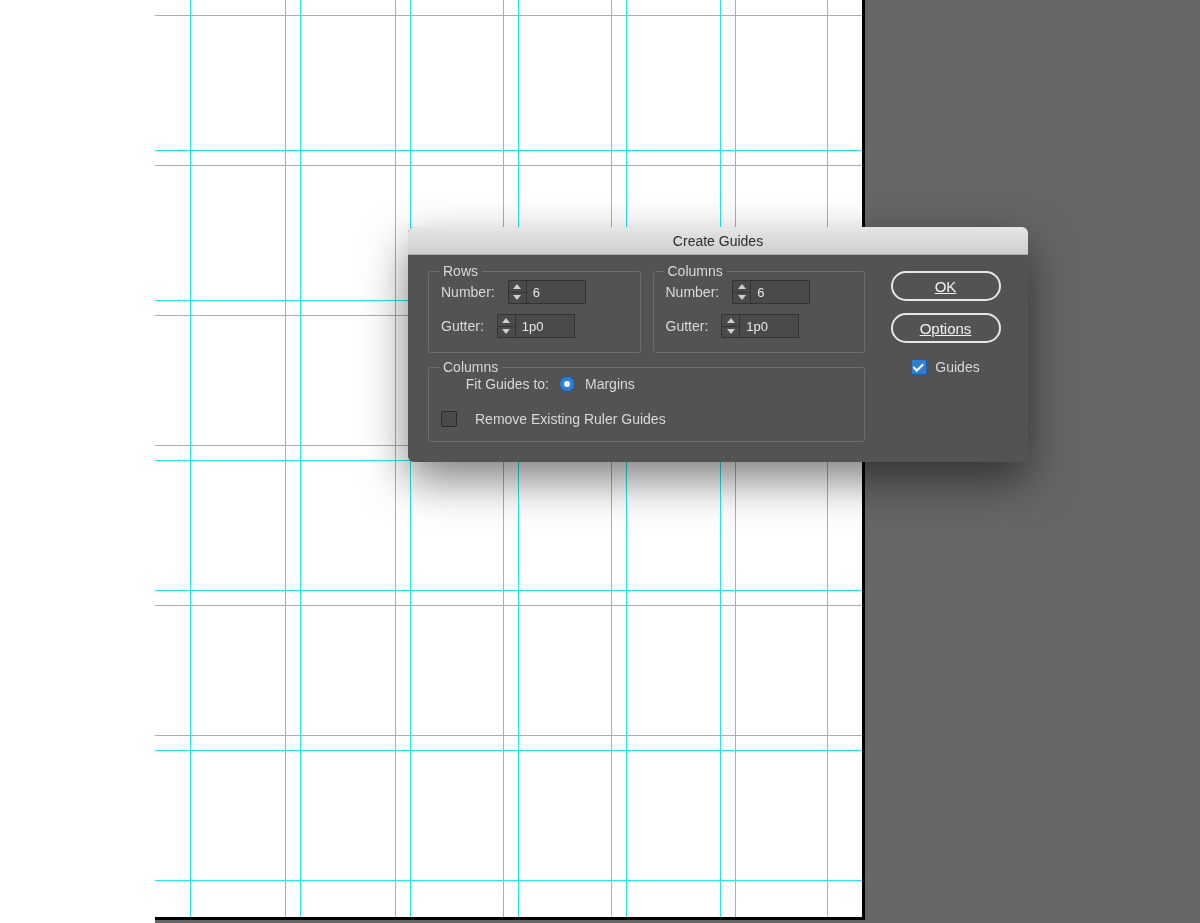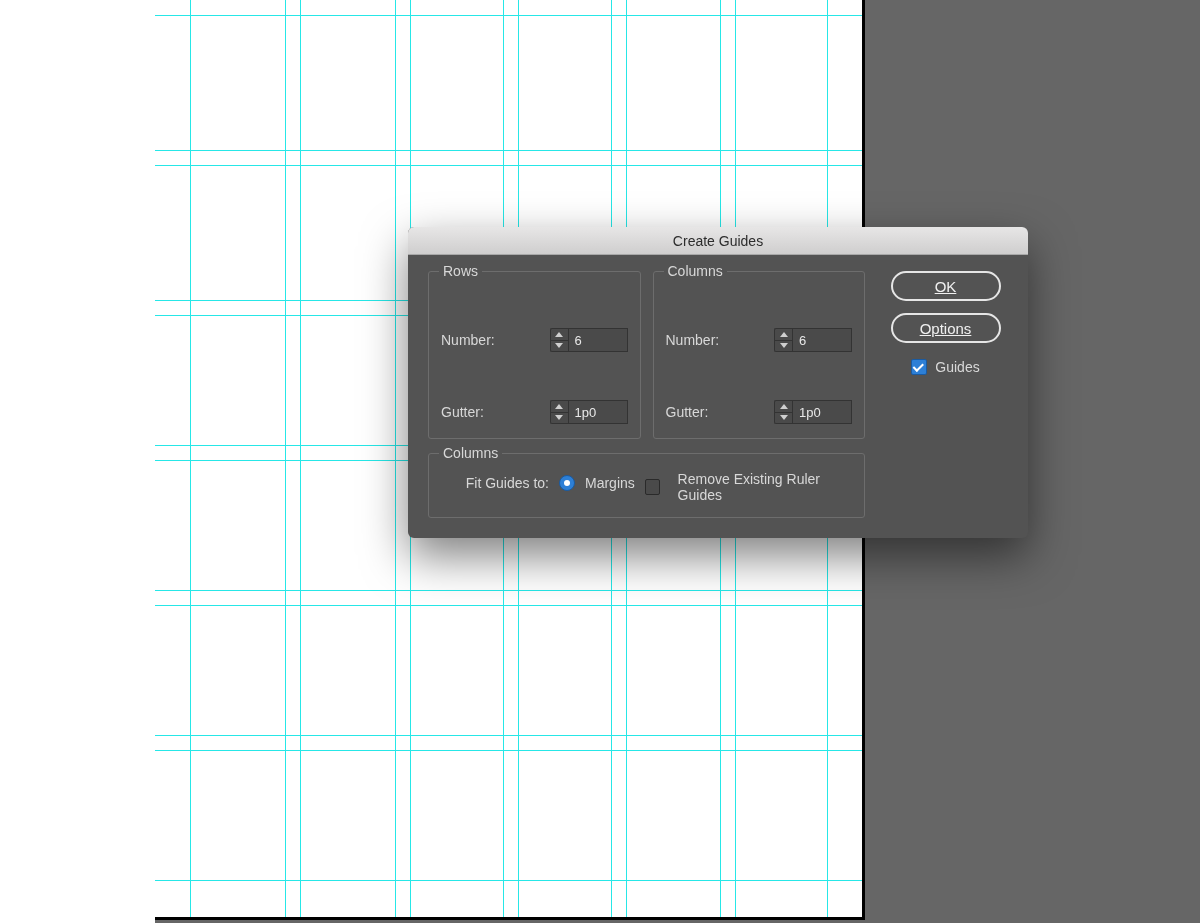--- a/index.html
+++ b/index.html
@@ -117,24 +117,23 @@
     gap: 12px;
   }
   .groups-row .group {
     flex: 1;
     margin-bottom: 14px;
   }
 
   .field-row {
     display: flex;
     align-items: center;
-    justify-content: space-between;
+    justify-content: flex-start;
     gap: 13px;
     margin-bottom: 10px;
-    margin-top: 48px;
   }
   .field-row:last-child { margin-bottom: 0; }
   .field-label {
     color: #d8d8d8;
     font-size: 14px;
   }
 
   
   .stepper {
     display: flex;
@@ -210,21 +209,21 @@
     content: "";
     width: 8px; height: 4px;
     border-left: 2px solid #fff;
     border-bottom: 2px solid #fff;
     transform: rotate(-45deg) translate(0px,-1px);
   }
 
   
   .options-inner {
     display: flex;
-    flex-direction: row;
+    flex-direction: column;
     gap: 10px;
   }
   .radio-row {
     display: flex;
     align-items: center;
     gap: 10px;
   }
   .radio-label-leading {
     color: #d8d8d8;
     font-size: 14px;

